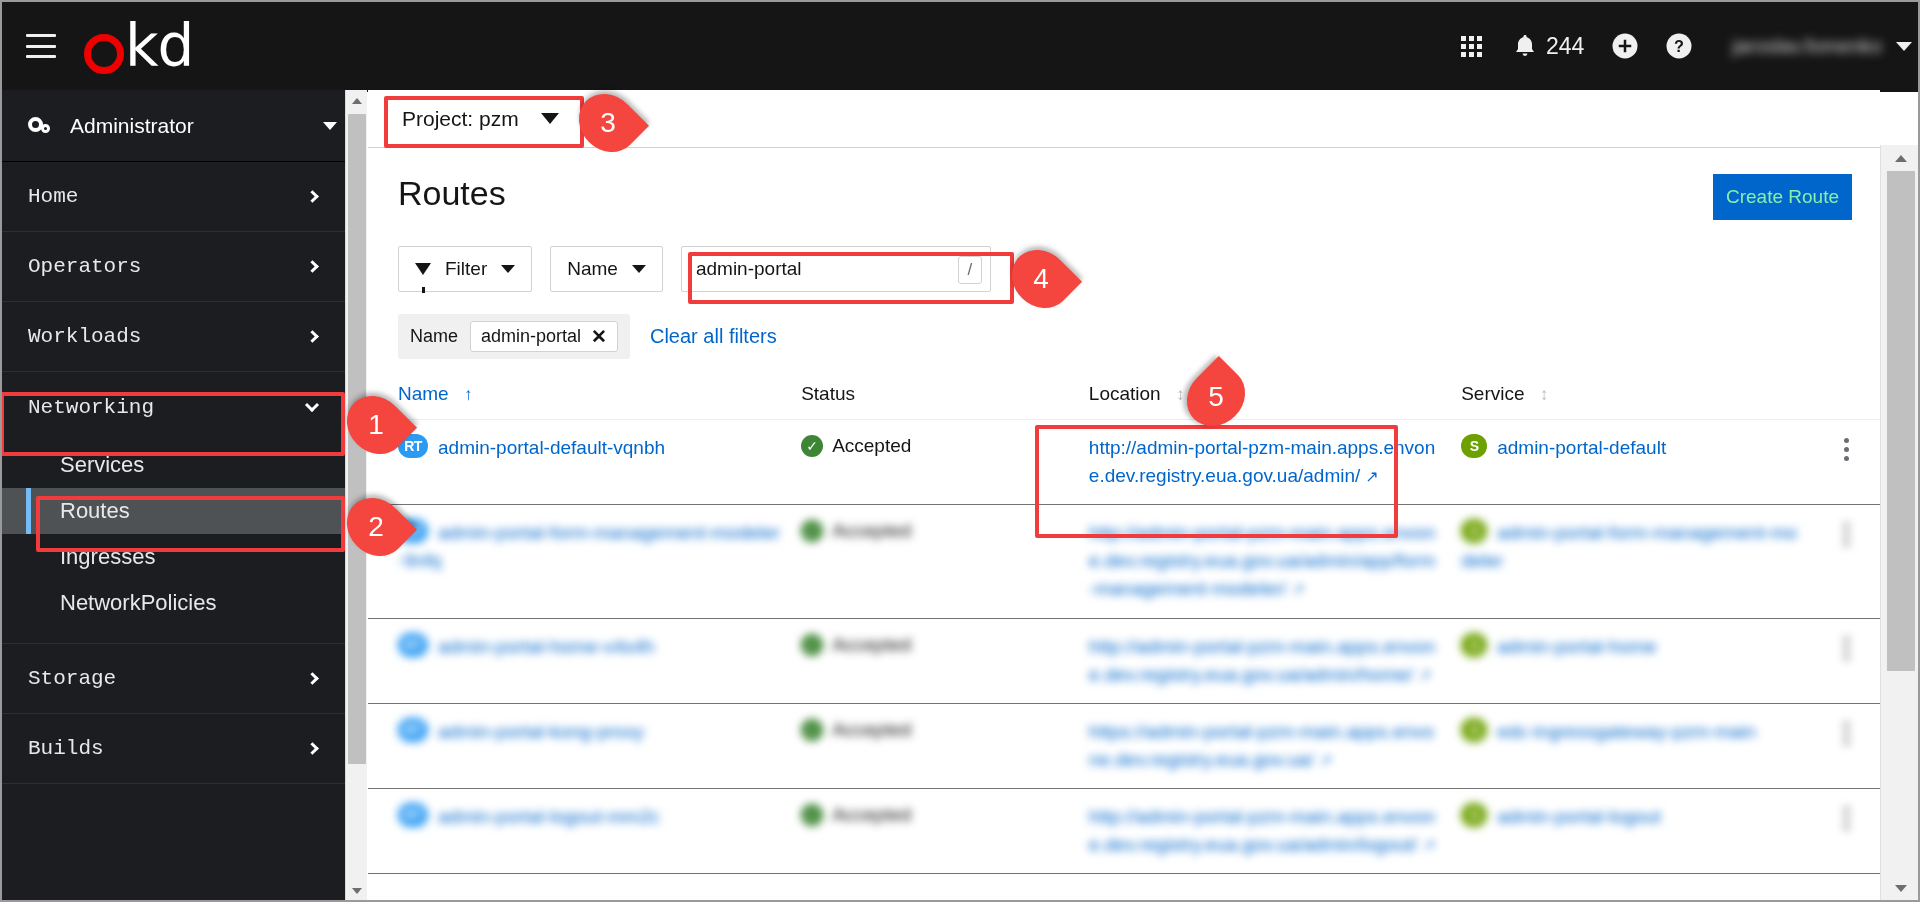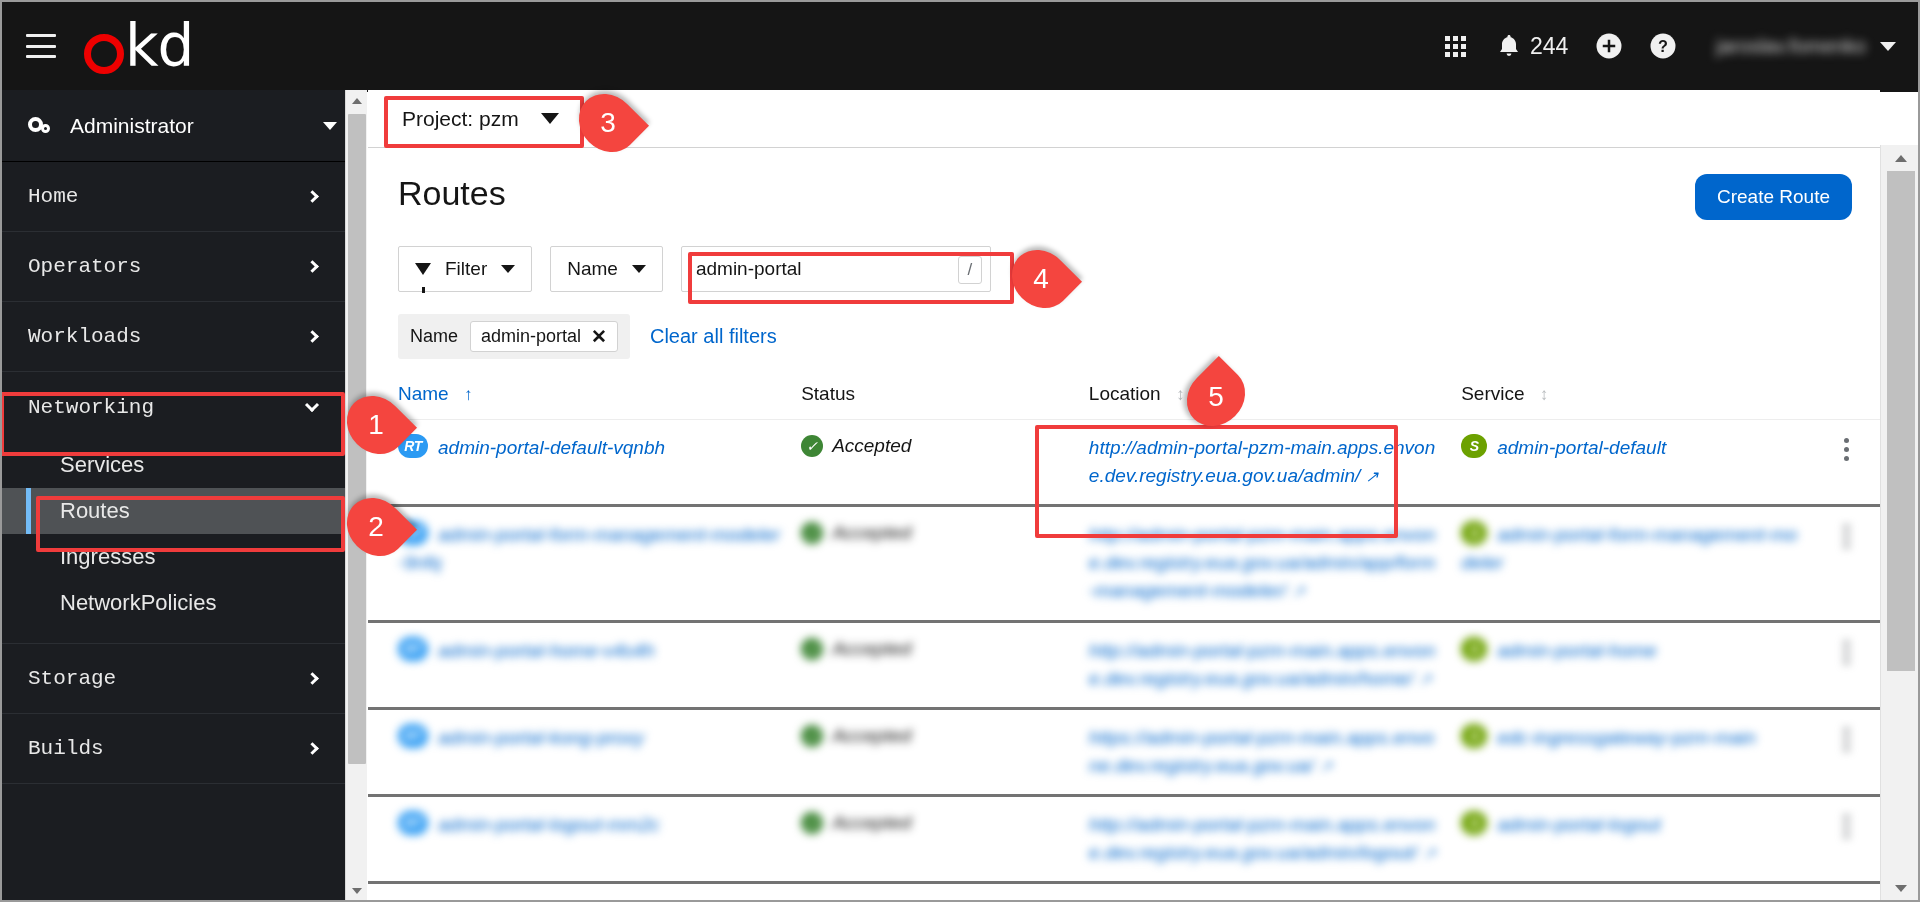--- a/index.html
+++ b/index.html
@@ -24,21 +24,21 @@
   .brand { display: flex; align-items: baseline; cursor: pointer; }
   .brand-o {
     display:inline-block; width:40px; height:40px; border-radius:50%;
     border: 7px solid #ee0000; position: relative; top: 8px;
   }
   .brand-kd {
     font-size: 58px; color: #fff; font-weight: 400; letter-spacing: -1px;
     line-height: 1; margin-left: 1px; font-family: "DejaVu Sans", sans-serif;
   }
   .masthead-right {
-    margin-left: auto; display: flex; align-items: center; gap: 0px; padding-right: 24px;
+    margin-left: auto; display: flex; align-items: center; gap: 0px; padding-right: 8px;
   }
   .mh-btn {
     width: 54px; height: 54px; display:flex; align-items:center; justify-content:center;
     cursor: pointer; color:#f0f0f0;
   }
   .grid-icon { display:grid; grid-template-columns: repeat(3, 5px); grid-template-rows: repeat(3, 5px); gap:3px; }
   .grid-icon i { display:block; width:5px; height:5px; background:#f0f0f0; }
   .bell-wrap { display:flex; align-items:center; gap:9px; cursor:pointer; padding: 0 14px; }
   .bell-count { color:#f0f0f0; font-size:23px; }
   .user-chip {
@@ -120,22 +120,22 @@
     display:flex; align-items:center; gap:22px; padding: 8px 18px;
     font-size:21px; color:#151515; cursor:pointer;
   }
   .proj-caret {
     width:0;height:0;border-left:9px solid transparent;border-right:9px solid transparent;
     border-top:11px solid #151515;
   }
   .page-head { padding: 26px 28px 0 30px; display:flex; align-items:flex-start; }
   .page-title { font-size: 34px; font-weight: 400; color:#151515; }
   .btn-primary {
-    margin-left:auto; background:#0066cc; color:#ffffff; border:none; border-radius:12px;
-    font-size:19px; padding: 12px 22px; cursor:pointer; font-family:"Liberation Sans", sans-serif;
+    margin-left:auto; background:#0066cc; color:#86efac; border:none; border-radius:0;
+    font-size:19px; padding: 12px 13px; cursor:pointer; font-family:"Liberation Sans", sans-serif;
   }
   .toolbar { display:flex; align-items:center; gap:18px; padding: 26px 0 0 30px; }
   .tb-select {
     height:46px; border:1px solid #d2d2d2; background:#fff; display:flex; align-items:center;
     gap:14px; padding: 0 16px; font-size:19px; color:#151515; cursor:pointer; border-radius:2px;
   }
   .funnel {
     width:0;height:0;border-left:8px solid transparent;border-right:8px solid transparent;
     border-top:12px solid #151515; position:relative;
   }
@@ -173,21 +173,21 @@
   
   table.routes { width: 100%; border-collapse: collapse; margin-top: 18px; }
   table.routes th {
     text-align:left; font-weight:400; font-size:19px; color:#151515;
     padding: 6px 10px 14px 10px; border-bottom:1px solid #ededed;
   }
   table.routes th.sorted { color:#06c; }
   th .sort-asc { display:inline-block; margin-left:10px; color:#06c; font-size:17px; }
   th .sort-idle { display:inline-block; margin-left:10px; color:#b8bbbe; font-size:17px; }
   table.routes td {
-    vertical-align: top; padding: 14px 10px; border-bottom:3px solid #737373; font-size:19px;font-style:italic;
+    vertical-align: top; padding: 14px 10px; border-bottom:1px solid #737373; font-size:19px;
   }
   .col-name { padding-left: 30px !important; width: 375px; }
   .col-status { width: 255px; }
   .col-location { width: 330px; }
   .col-service { width: 320px; margin-top: 32px; }
   .col-kebab { width: 60px; }
 
   .badge {
     display:inline-flex; align-items:center; justify-content:center;
     width:30px; height:24px; border-radius:12px; color:#fff; font-size:14px;

